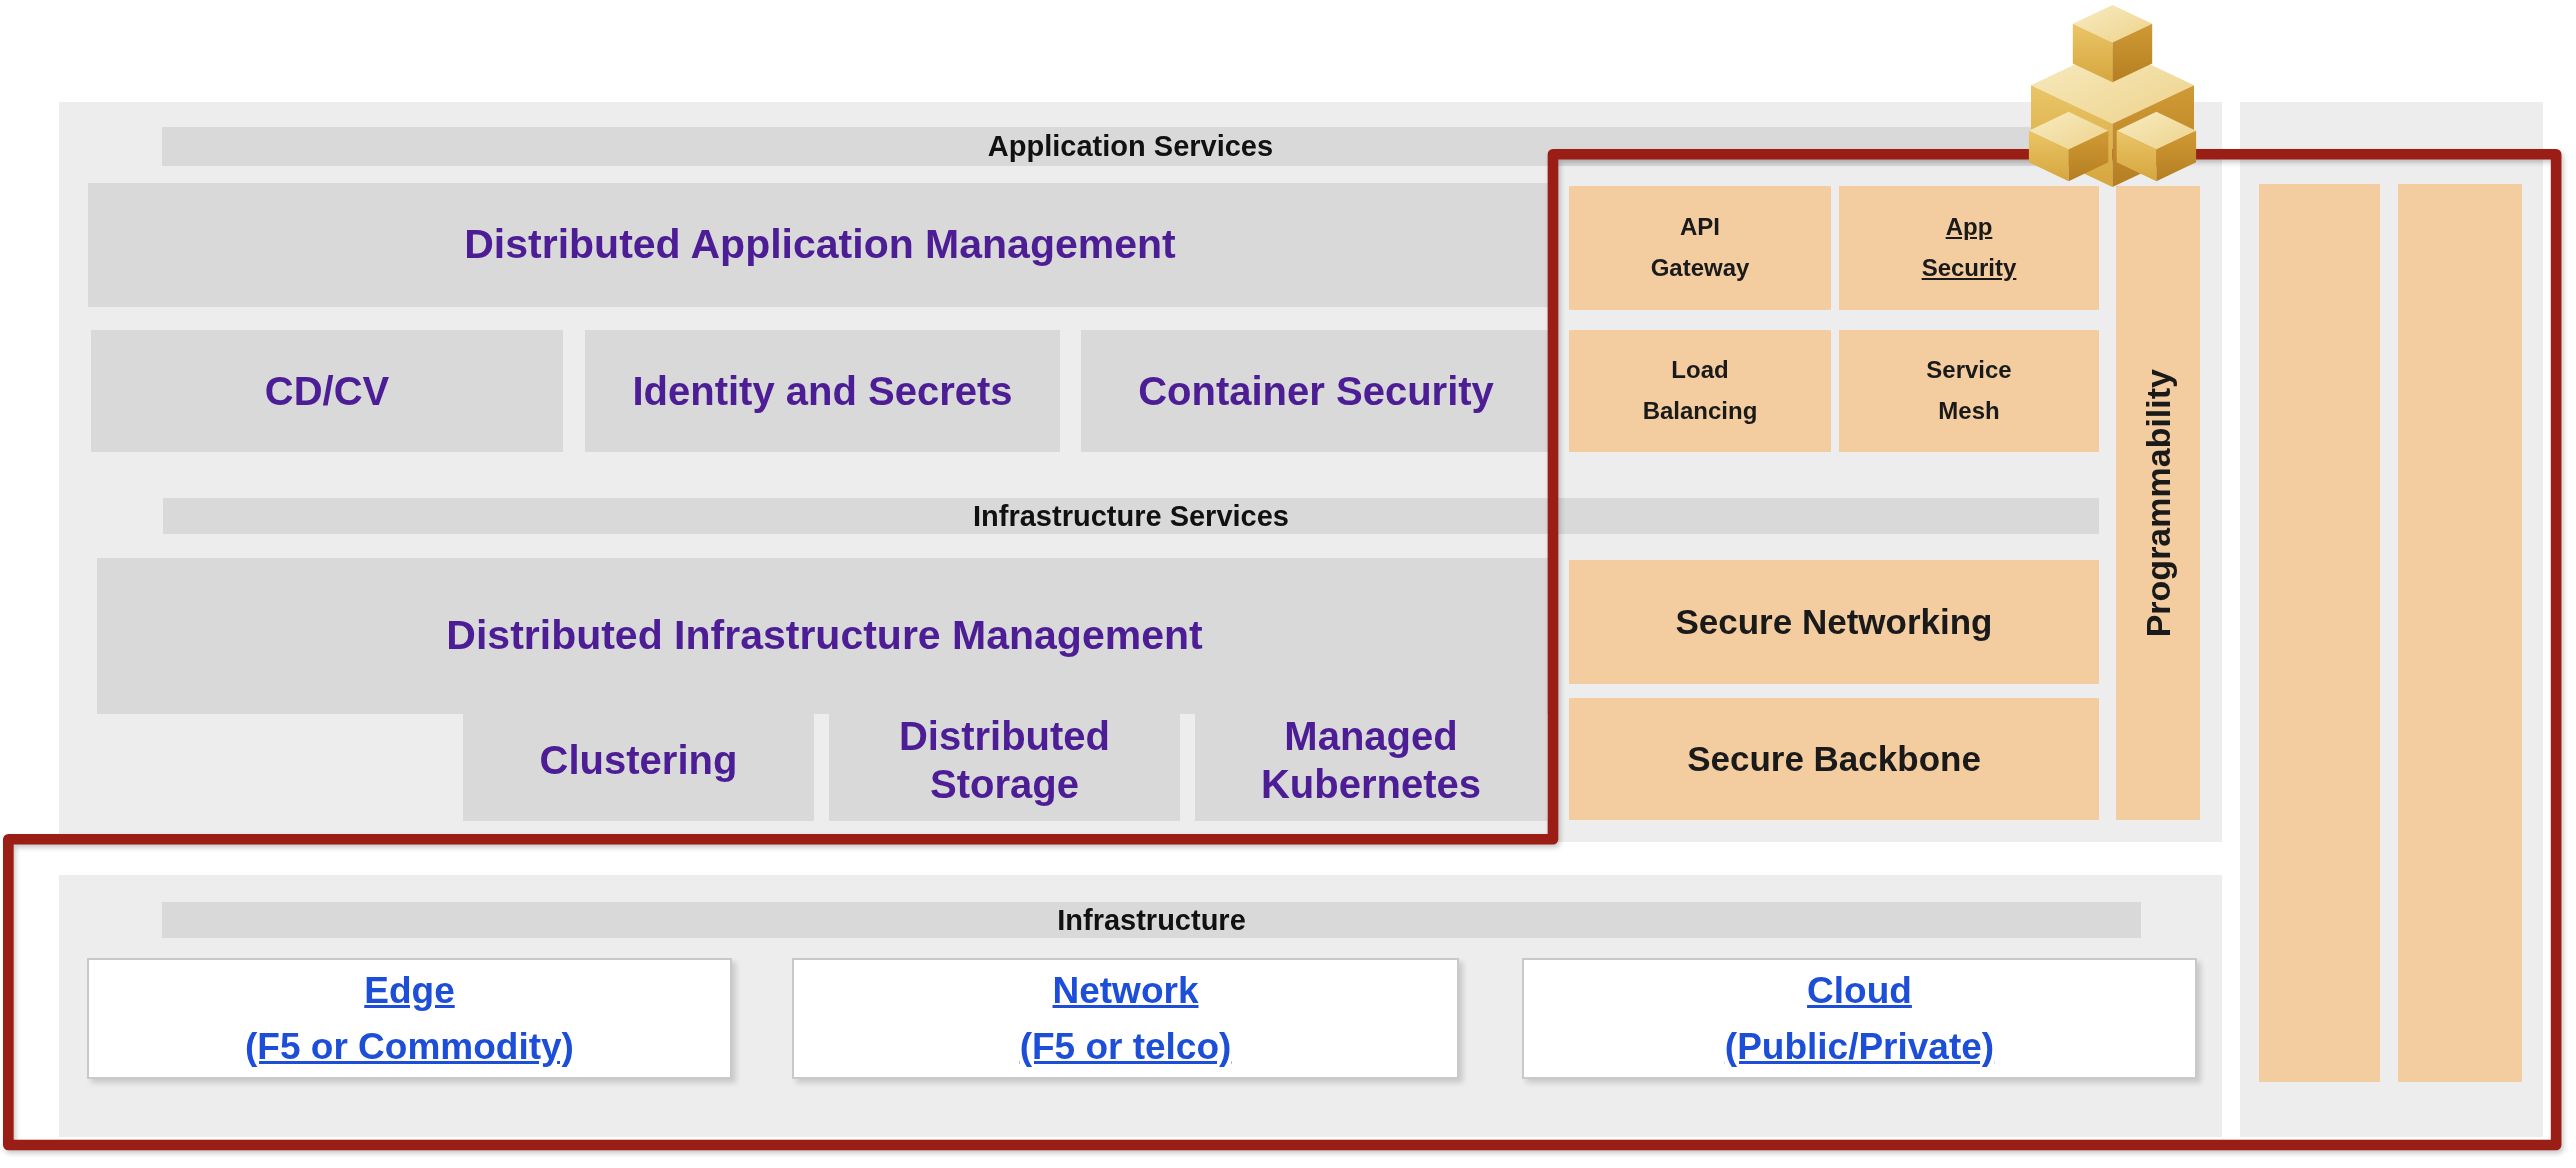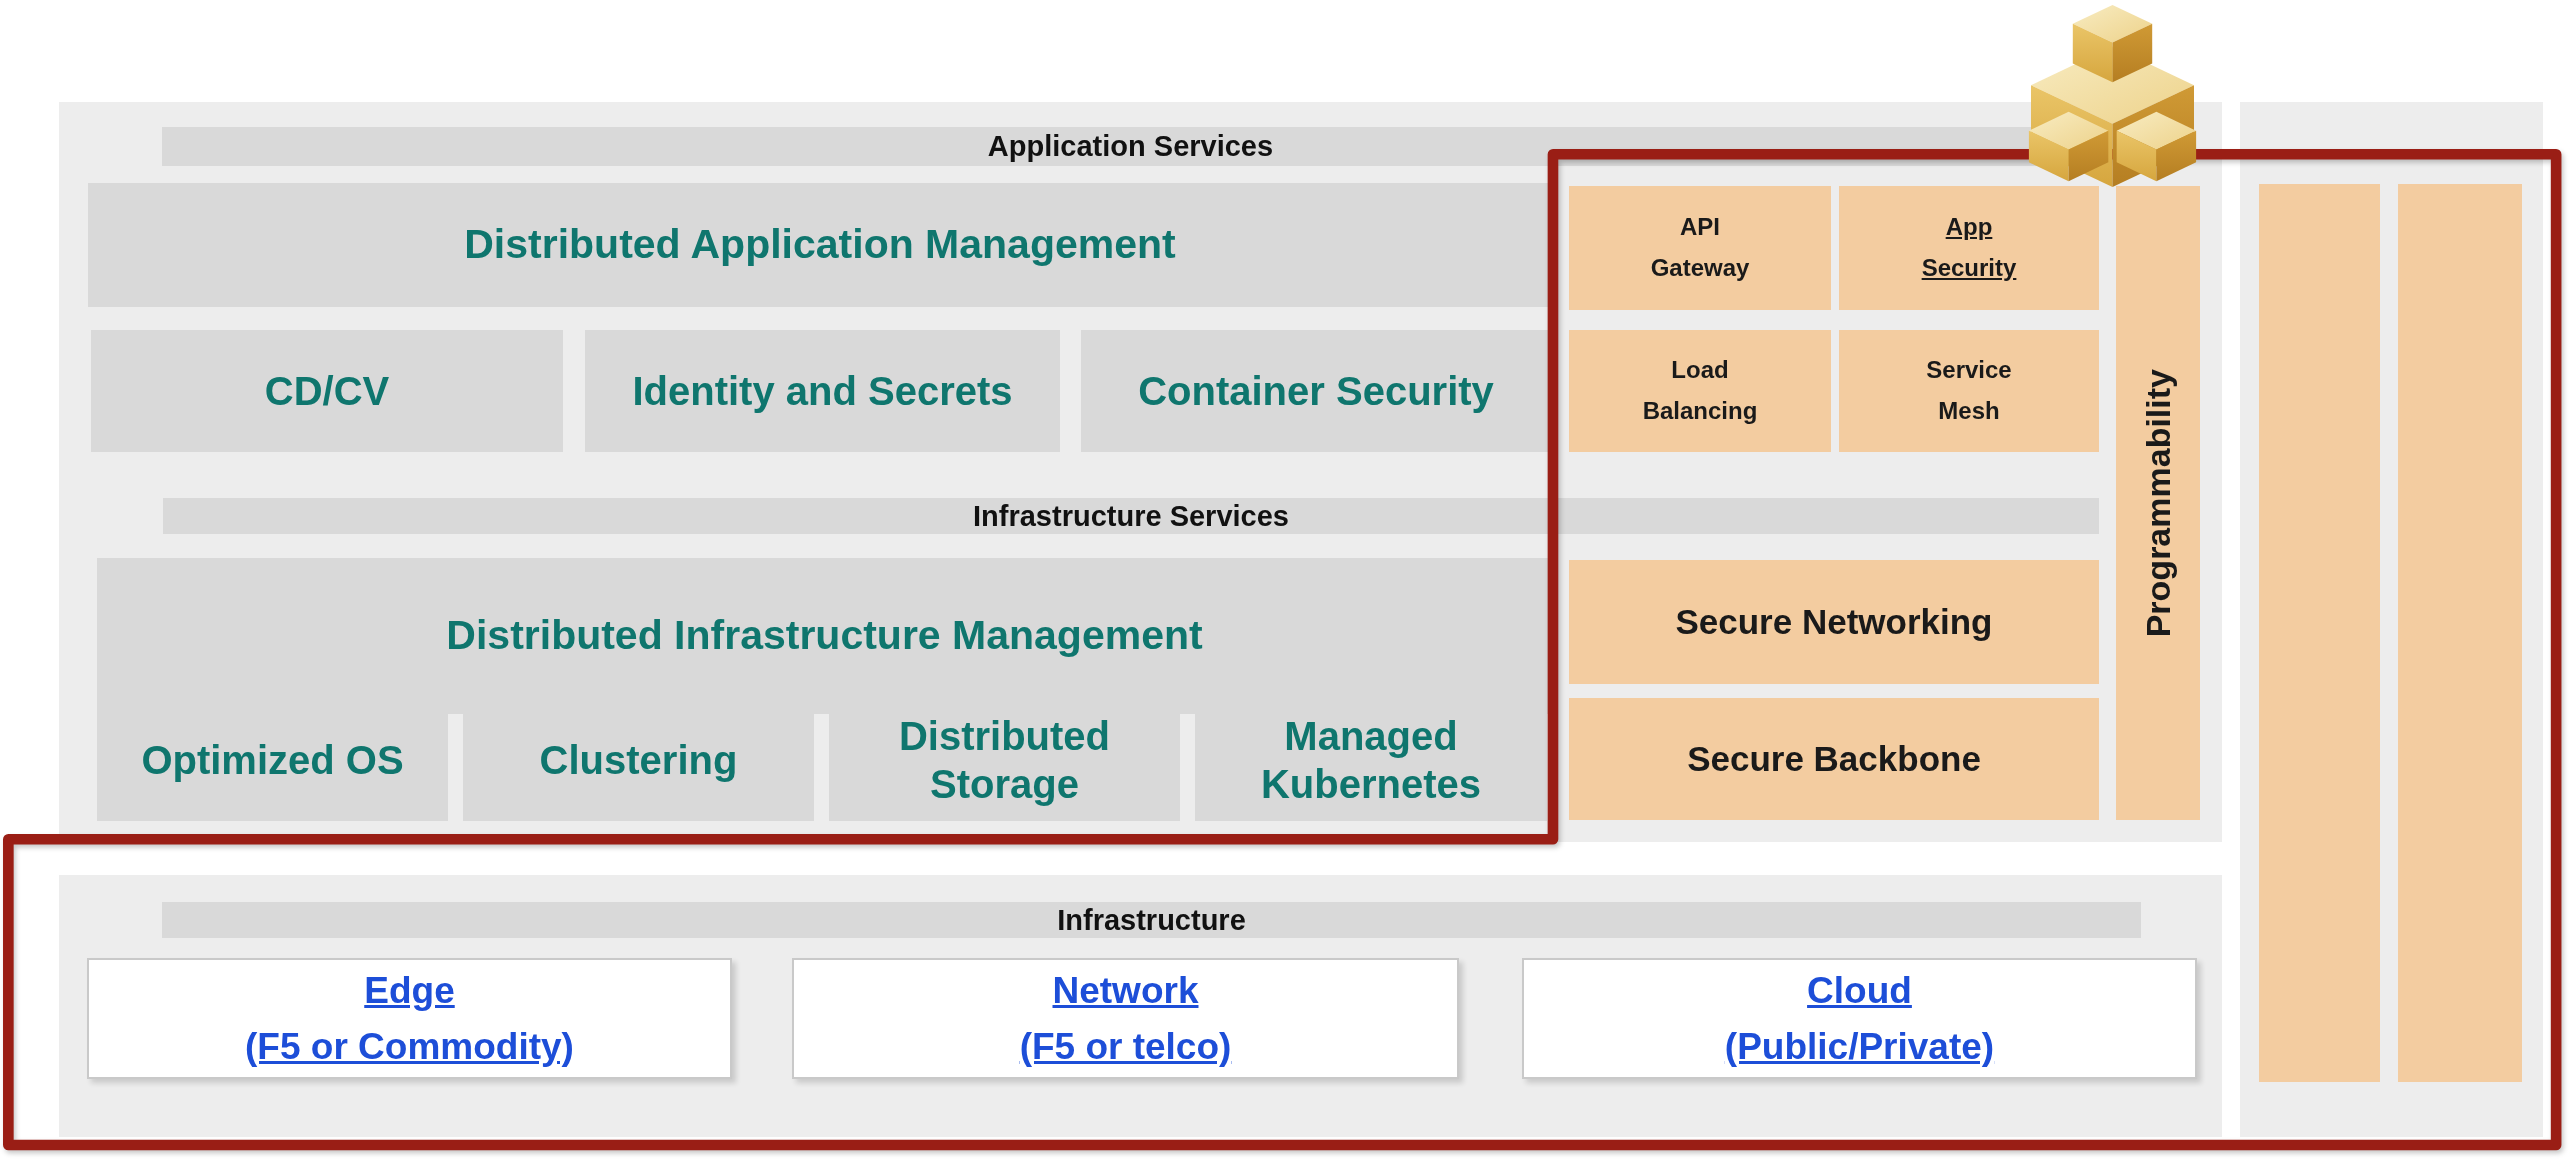--- a/index.html
+++ b/index.html
@@ -15,21 +15,21 @@
   .abs{position:absolute;}
   .panel{background:#EDEDED;}
   .graybar{
     background:#D9D9D9;
     display:flex;align-items:center;justify-content:center;
     color:#111111;font-size:29px;
   }
   .graybox{
     background:#D9D9D9;
     display:flex;align-items:center;justify-content:center;
-    color:#0f766e;text-align:center;
+    color:#4c1d95;text-align:center;
     font-size:40px;line-height:1.2;
     white-space:pre-line;
   }
   .graybox.big{font-size:41px;}
   .orangebox{
     background:#F3CCA0;
     display:flex;align-items:center;justify-content:center;
     color:#1A1A1A;text-align:center;
     white-space:pre-line;
   }
@@ -78,23 +78,20 @@
   </div>
   <div class="abs graybox" style="left:1081px;top:330px;width:470px;height:122px;">
     <span>Container Security</span>
   </div>
 
   <div class="abs graybar" style="left:163px;top:498px;width:1936px;height:36px;">
     <span>Infrastructure Services</span>
   </div>
   <div class="abs graybox big" style="left:97px;top:558px;width:1455px;height:156px;">
     <span>Distributed Infrastructure Management</span>
-  </div>
-  <div class="abs graybox" style="left:97px;top:699px;width:351px;height:122px;">
-    <span>Optimized OS</span>
   </div>
   <div class="abs graybox" style="left:463px;top:699px;width:351px;height:122px;">
     <span>Clustering</span>
   </div>
   <div class="abs graybox" style="left:829px;top:699px;width:351px;height:122px;">
     <span>Distributed
 Storage</span>
   </div>
   <div class="abs graybox" style="left:1195px;top:699px;width:352px;height:122px;">
     <span>Managed

